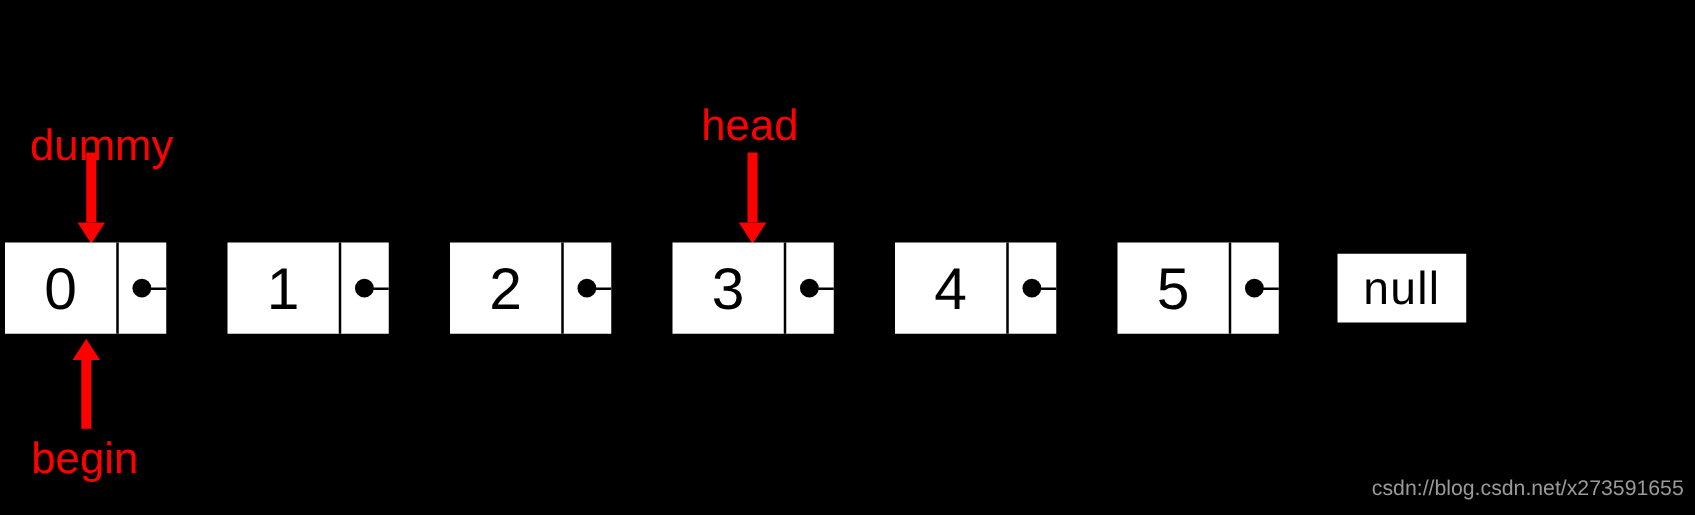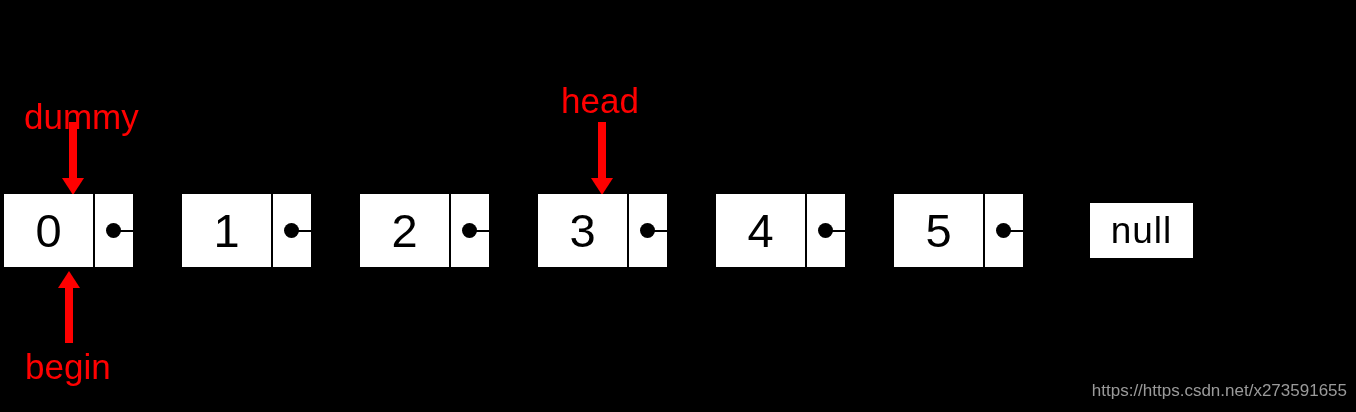--- a/index.html
+++ b/index.html
@@ -58,21 +58,20 @@
     position: absolute;
     left: 1070px; top: 203px;
     width: 103px; height: 55px;
     background: #ffffff;
     color: #000000;
     display: flex;
     align-items: center;
     justify-content: center;
     font-size: 37px;
     letter-spacing: 1px;
-    margin-left: 20px;
   }
 
   
   .lbl {
     position: absolute;
     color: #ff0000;
     font-size: 35px;
     line-height: 1;
     white-space: nowrap;
   }
@@ -176,15 +175,15 @@
   <div class="node n5">
     <div class="cell-data">5</div>
     <div class="cell-ptr">
       <span class="ptr-line"></span>
       <span class="dot"></span>
     </div>
   </div>
 
   <div class="null-box">null</div>
 
-  <div class="watermark">https://https.csdn.net/x273591655</div>
+  <div class="watermark">csdn://blog.csdn.net/x273591655</div>
 
 </div>
 
 </body></html>

